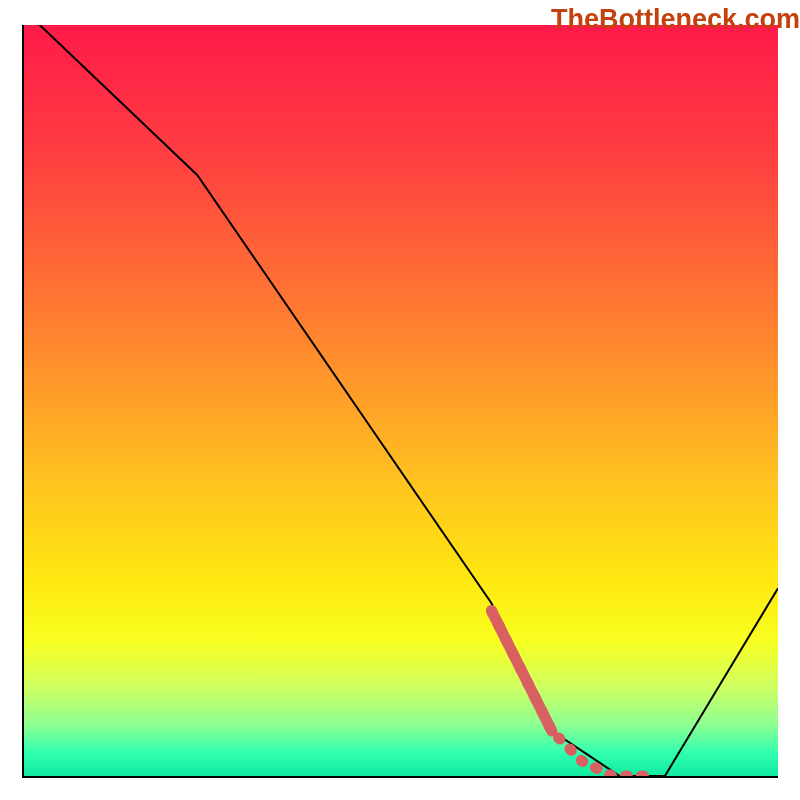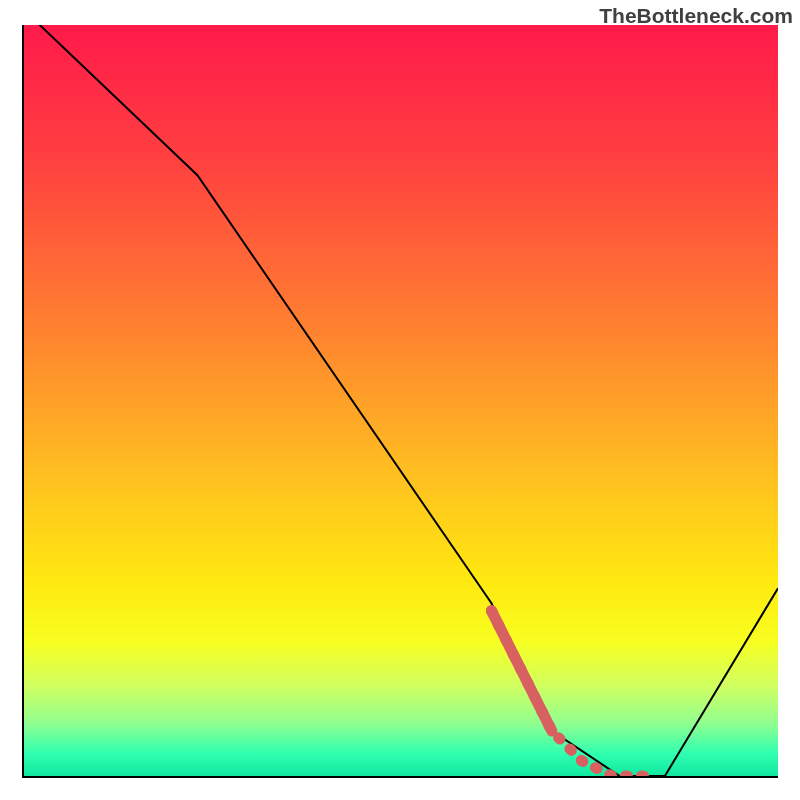--- a/index.html
+++ b/index.html
@@ -7,24 +7,24 @@
     padding: 0;
     width: 800px;
     height: 800px;
     position: relative;
     font-family: Arial, sans-serif;
     background: #fff;
   }
   .watermark {
     position: absolute;
     top: 4px;
-    right: 7px;
-    font-size: 21px;
+    right: 0;
+    font-size: 27px;
     font-weight: bold;
-    color: #404040;
+    color: #c2410c;
     z-index: 10;
   }
   .plot-area {
     position: absolute;
     left: 22px;
     top: 25px;
     width: 756px;
     height: 753px;
     border-left: 2px solid #000;
     border-bottom: 2px solid #000;

